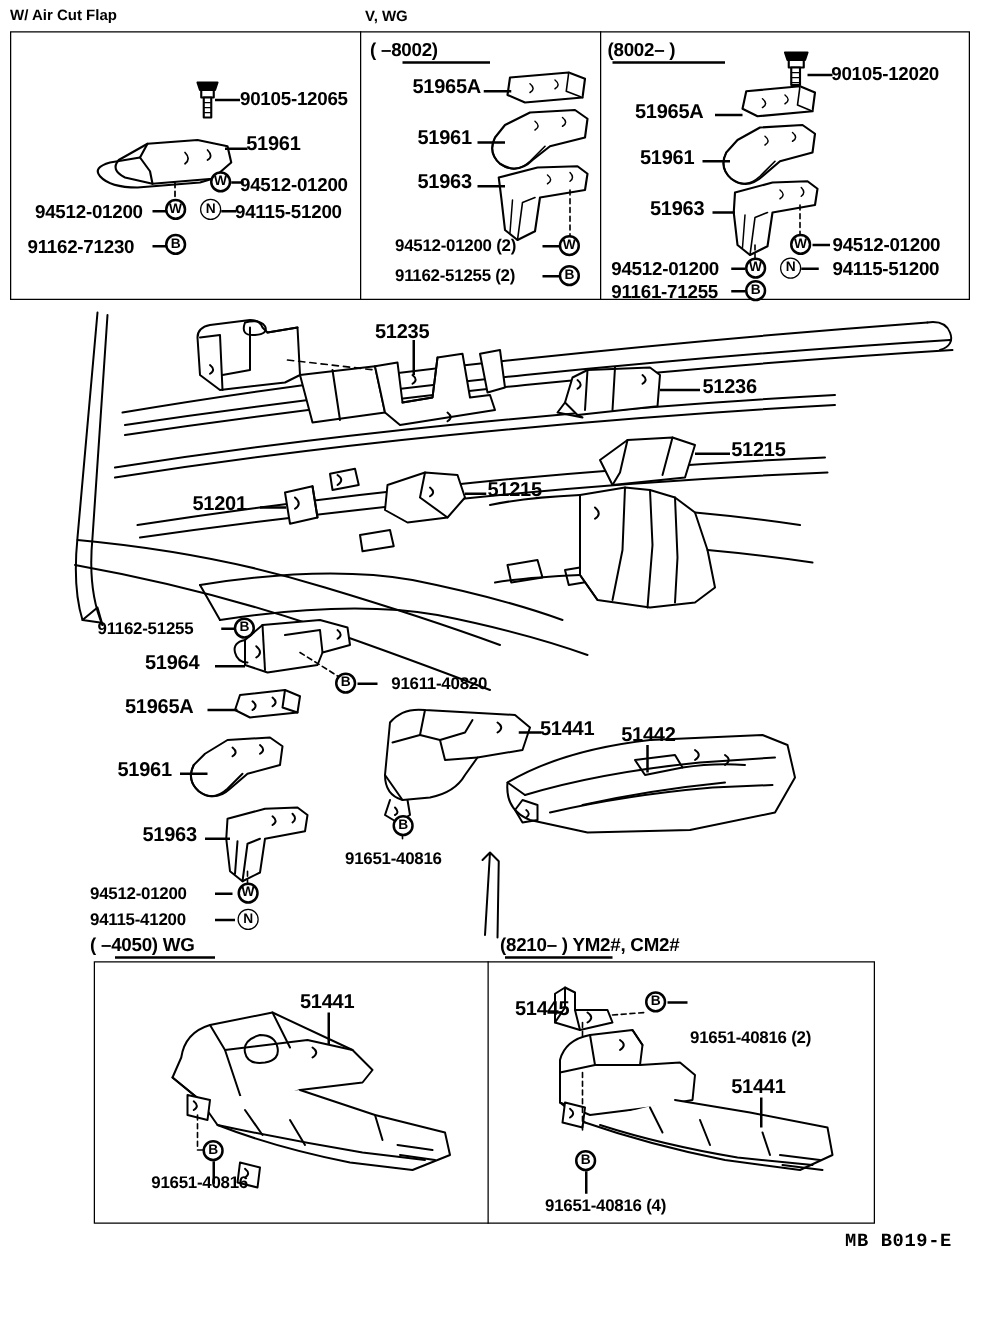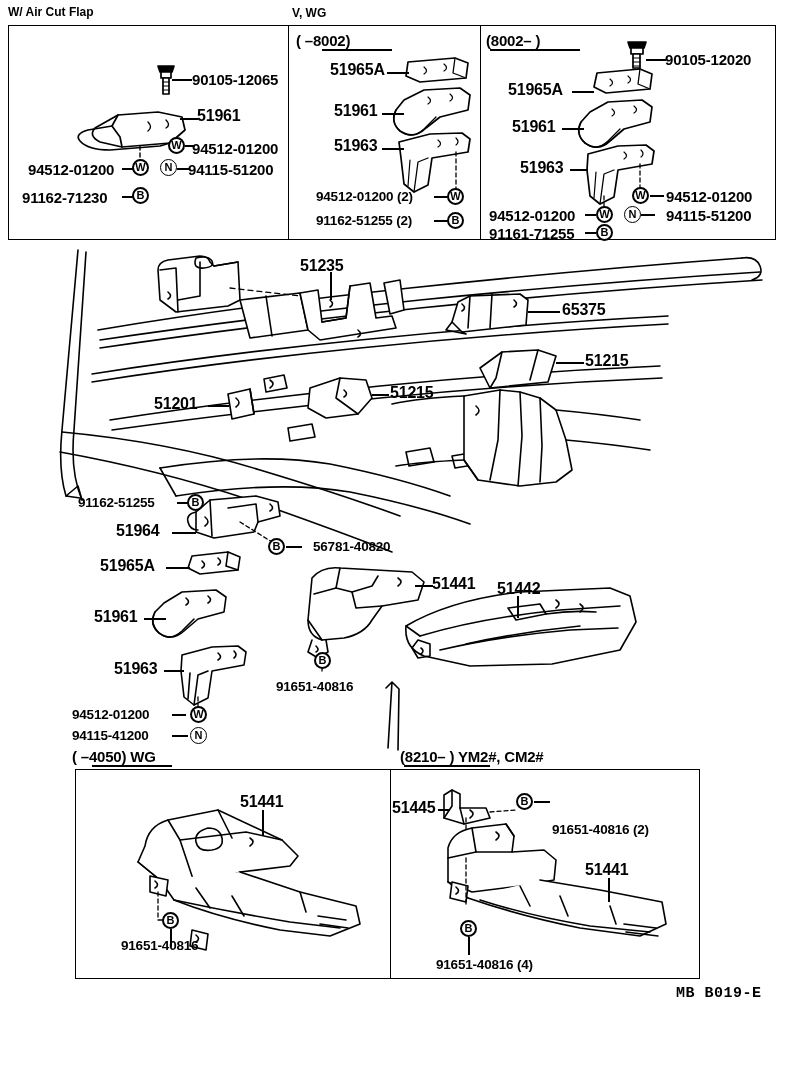--- a/index.html
+++ b/index.html
@@ -367,42 +367,42 @@
       <path d="M418 640 L412 648 L418 658 L430 656 L430 644 Z"></path>
       <path d="M421 648 q4 3 0 6"></path>
 
       <path d="M388 748 L392 682 L386 688 M392 682 L399 689 M398 750 L399 689"></path>
     </g>
   </svg>
 
   <div class="lbl big" style="left:300px;top:258px;">51235</div>
   <div class="lnv" style="left:330px;top:272px;height:28px;"></div>
 
-  <div class="lbl big" style="left:562px;top:302px;">65375</div>
+  <div class="lbl big" style="left:562px;top:302px;">51236</div>
   <div class="ln" style="left:528px;top:311px;width:32px;"></div>
 
   <div class="lbl big" style="left:585px;top:353px;">51215</div>
   <div class="ln" style="left:556px;top:362px;width:28px;"></div>
 
   <div class="lbl big" style="left:390px;top:385px;">51215</div>
   <div class="ln" style="left:372px;top:394px;width:17px;"></div>
 
   <div class="lbl big" style="left:154px;top:396px;">51201</div>
   <div class="ln" style="left:208px;top:405px;width:21px;"></div>
 
   <div class="lbl pn-sm" style="left:78px;top:496px;">91162-51255</div>
   <div class="ln" style="left:177px;top:502px;width:11px;"></div>
   <div class="circ b" style="left:187px;top:494px;">B</div>
 
   <div class="lbl big" style="left:116px;top:523px;">51964</div>
   <div class="ln" style="left:172px;top:532px;width:24px;"></div>
 
   <div class="circ b" style="left:268px;top:538px;">B</div>
   <div class="ln" style="left:286px;top:546px;width:16px;"></div>
-  <div class="lbl pn-sm" style="left:313px;top:540px;">56781-40820</div>
+  <div class="lbl pn-sm" style="left:313px;top:540px;">91611-40820</div>
 
   <div class="lbl big" style="left:100px;top:558px;">51965A</div>
   <div class="ln" style="left:166px;top:567px;width:24px;"></div>
 
   <div class="lbl big" style="left:94px;top:609px;">51961</div>
   <div class="ln" style="left:144px;top:618px;width:22px;"></div>
 
   <div class="lbl big" style="left:114px;top:661px;">51963</div>
   <div class="ln" style="left:164px;top:670px;width:20px;"></div>
 
@@ -489,21 +489,21 @@
       <path d="M560 896 L568 916" fill="none"></path>
       <path d="M610 906 L616 924" fill="none"></path>
       <path d="M624 924 L656 928 M626 932 L658 936" fill="none"></path>
 
       <path d="M452 882 L468 886 L466 902 L450 898 Z"></path>
       <path d="M456 887 q5 4 0 7" fill="none"></path>
       <path d="M466 858 L466 906" fill="none" stroke-dasharray="4 3" stroke-width="1.3"></path>
     </g>
   </svg>
 
-  <div class="lbl big" style="left:392px;top:800px;">51445</div>
+  <div class="lbl big" style="left:392px;top:800px;padding-left:20px;">51445</div>
   <div class="ln" style="left:438px;top:809px;width:12px;"></div>
 
   <div class="circ b" style="left:516px;top:793px;">B</div>
   <div class="ln" style="left:534px;top:801px;width:16px;"></div>
   <div class="lbl pn-sm" style="left:552px;top:795px;margin-top:28px;">91651-40816 (2)</div>
 
   <div class="lbl big" style="left:585px;top:862px;">51441</div>
   <div class="lnv" style="left:608px;top:878px;height:24px;"></div>
 
   <div class="circ b" style="left:460px;top:920px;">B</div>

